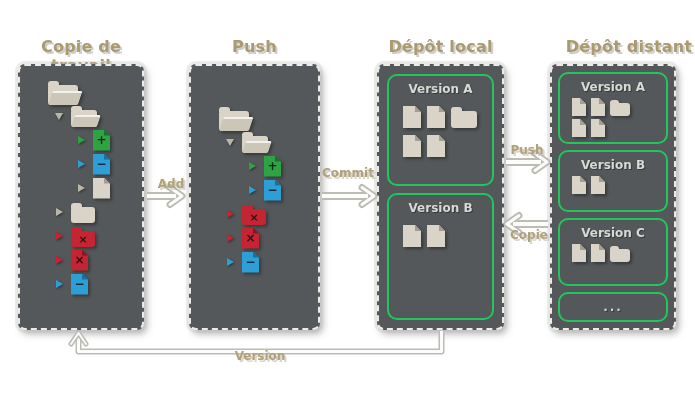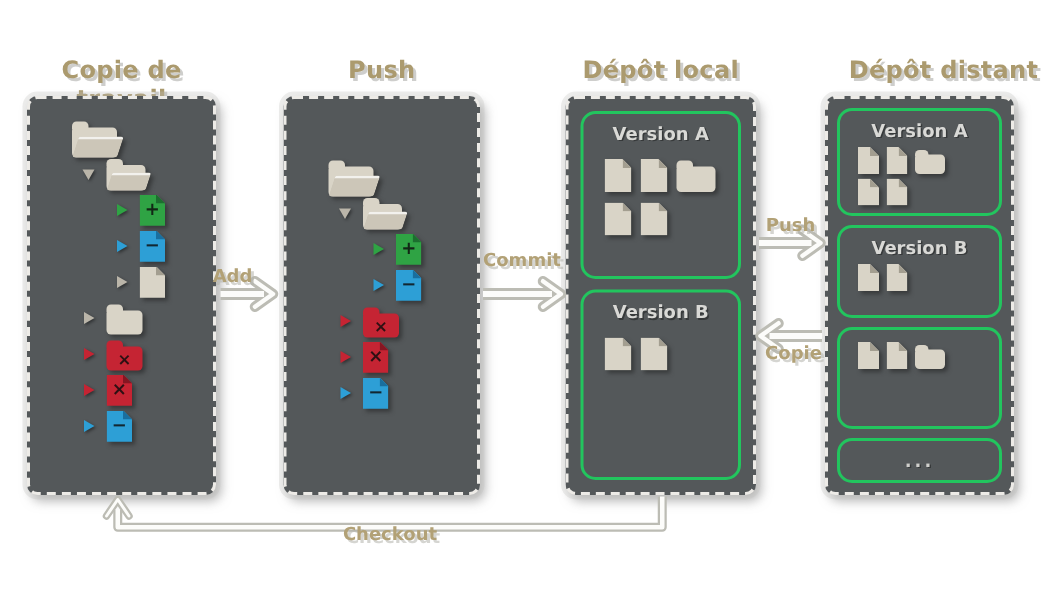--- a/index.html
+++ b/index.html
@@ -95,21 +95,21 @@
   #panel-remote .icon-folder::before{width:9px;height:4px;top:-3px;}
   #panel-remote .v-rows{margin-top:4px;gap:3px;padding-left:6px;}
   #panel-remote .v-row{gap:5px;}
 
   
   #arrow-layer{position:absolute;left:0;top:0;pointer-events:none;}
   .arrow-outer{stroke:#bcbcb4;fill:none;}
   .arrow-inner{stroke:#fcfcfa;fill:none;}
   .arrow-label{position:absolute;font-size:12px;font-weight:bold;color:#b2a176;
     text-shadow:2px 2px 0 rgba(178,178,172,.55);text-align:center;}
-  #lbl-add{left:132px;top:177px;width:46px;}
+  #lbl-add{left:148px;top:177px;width:46px;}
   #lbl-commit{left:316px;top:166px;width:64px;}
   #lbl-push{left:503px;top:143px;width:48px;}
   #lbl-pull{left:505px;top:228px;width:48px;}
   #lbl-checkout{left:212px;top:349px;width:96px;}
 </style>
 </head>
 <body>
 
 <div class="panel-title" id="title-wc">Copie de travail</div>
 <div class="panel-title" id="title-index">Push</div>
@@ -340,20 +340,21 @@
             <span class="icon-wrap">
               <span class="icon-file c-gray"></span>
             </span>
             <span class="icon-wrap">
               <span class="icon-file c-gray"></span>
             </span>
           </div>
         </div>
       </div>
       <div class="version-box">
+        <div class="v-label">Version C</div>
         <div class="v-rows">
           <div class="v-row">
             <span class="icon-wrap">
               <span class="icon-file c-gray"></span>
             </span>
             <span class="icon-wrap">
               <span class="icon-file c-gray"></span>
             </span>
             <span class="icon-wrap">
               <span class="icon-folder c-gray"></span>
@@ -397,13 +398,13 @@
     <path class="arrow-outer" stroke-width="5" stroke-linejoin="round" stroke-linecap="round" fill="none" d="M71 344 L78.5 333 L86 344"></path>
     <path class="arrow-inner" stroke-width="3" stroke-linejoin="round" d="M441.5 331 V351.5 H78.5 V340"></path>
     <path class="arrow-inner" stroke-width="2" stroke-linejoin="round" stroke-linecap="round" fill="none" d="M71 344 L78.5 333 L86 344"></path>
   </g>
 </svg>
 
 <div class="arrow-label" id="lbl-add">Add</div>
 <div class="arrow-label" id="lbl-commit">Commit</div>
 <div class="arrow-label" id="lbl-push">Push</div>
 <div class="arrow-label" id="lbl-pull">Copie</div>
-<div class="arrow-label" id="lbl-checkout">Checkout</div>
+<div class="arrow-label" id="lbl-checkout">Version</div>
 
 </body></html>

